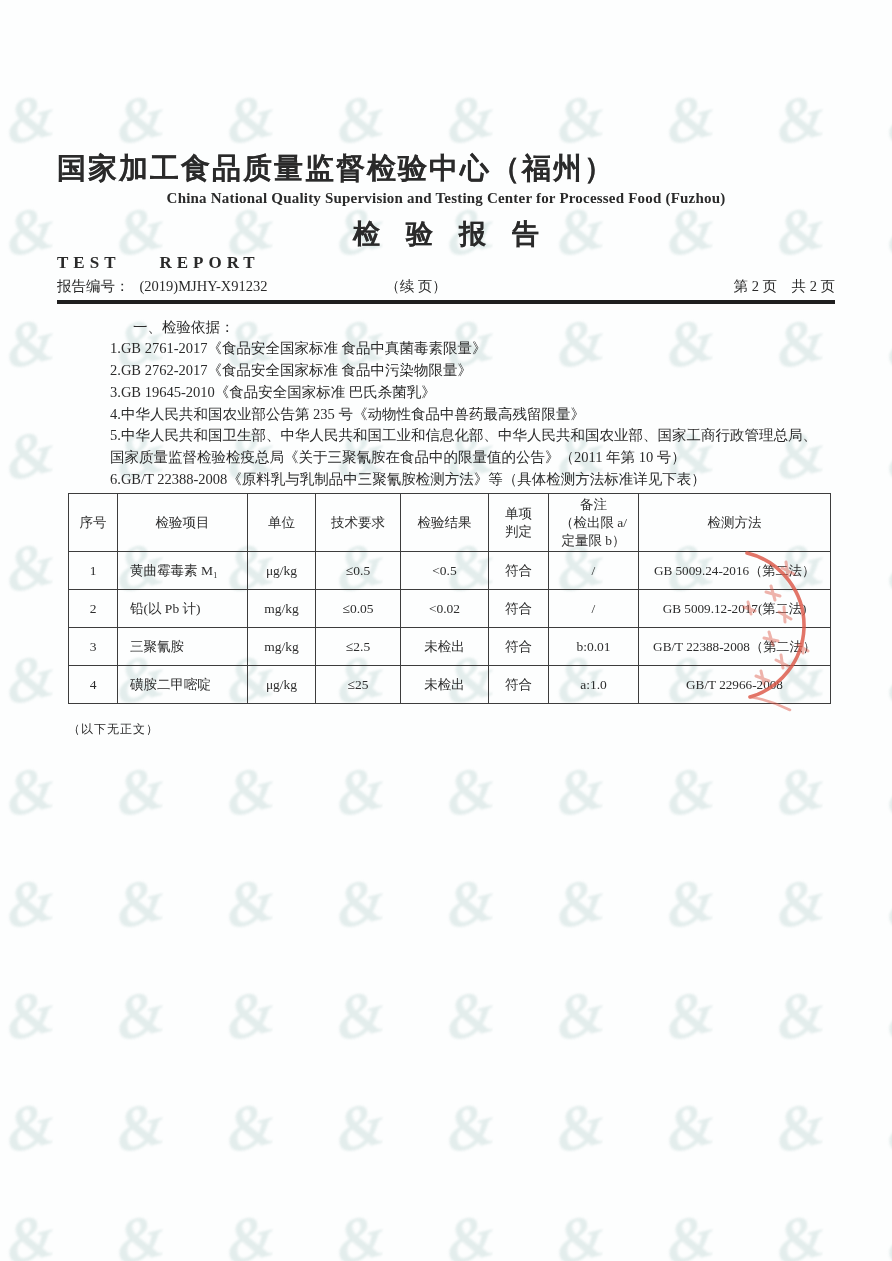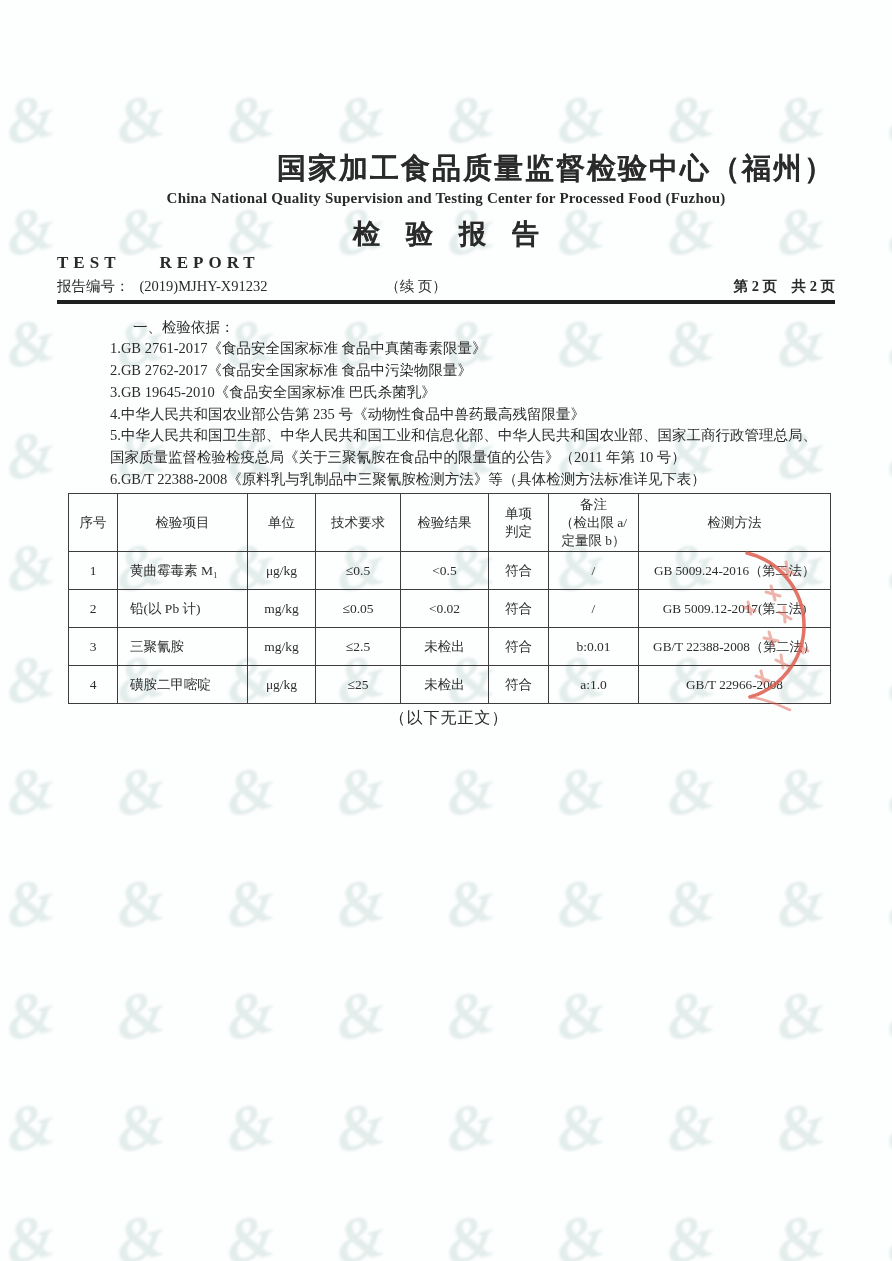--- a/index.html
+++ b/index.html
@@ -18,21 +18,21 @@
     font-size:62px; line-height:1;
     transform:rotate(-14deg) skewX(-6deg);
     filter:blur(1.2px);
     user-select:none;
   }
 
   
   .content { position:relative; z-index:1; padding:150px 57px 0 57px; }
 
   .org-cn {
-    text-align:right; font-size:29px; font-weight:bold;
+    text-align:left; font-size:29px; font-weight:bold;
     letter-spacing:2px; line-height:1.3;
     text-shadow:0 0 .5px rgba(0,0,0,.55);
   }
   .org-en {
     text-align:center; font-size:15px; font-weight:bold;
     margin-top:2px; letter-spacing:.2px;
   }
   .title-cn {
     text-align:center; font-size:27px; font-weight:bold;
     letter-spacing:26px; padding-left:26px; margin-top:9px;
@@ -43,21 +43,21 @@
     letter-spacing:5px; word-spacing:30px; margin-top:1px;
   }
 
   .meta-row {
     display:grid; grid-template-columns:1fr auto 1fr;
     align-items:end; margin-top:4px; font-size:14.5px;
   }
   .meta-left  { text-align:left; }
   .meta-left .no { margin-left:10px; }
   .meta-center{ text-align:center; transform:translateX(-30px); }
-  .meta-right { text-align:right;font-weight:bold; }
+  .meta-right { text-align:right; }
 
   .rule { margin-top:4px; height:4px; background:#1f1f1f; }
 
   .basis { margin-top:13px; font-size:14.5px; line-height:21.7px; }
   .sec-heading { margin-left:76px; }
   .basis-item  { margin-left:53px; max-width:712px; }
 
   
   table.results {
     border-collapse:collapse; table-layout:fixed;
@@ -69,22 +69,22 @@
     vertical-align:middle; padding:2px 3px;
     overflow:hidden; white-space:pre-line; line-height:1.3;
   }
   table.results thead tr { height:58px; }
   table.results tbody tr { height:38px; }
   table.results th { font-weight:normal; }
   table.results td:nth-child(2){ text-align:left; padding-left:12px; }
   table.results td:nth-child(8){ font-size:13.2px; }
 
   .footer-note {
-    width:762px; margin:4px 0 0 11px; text-align:center;
-    font-size:16px; letter-spacing:1px;
+    width:762px; margin:17px 0 0 11px; 
+    font-size:12px; letter-spacing:1px;
   }
 
   
   .seal-svg { position:absolute; inset:0; z-index:2; pointer-events:none; }
 </style>
 </head>
 <body>
 
 <div class="page">
 

